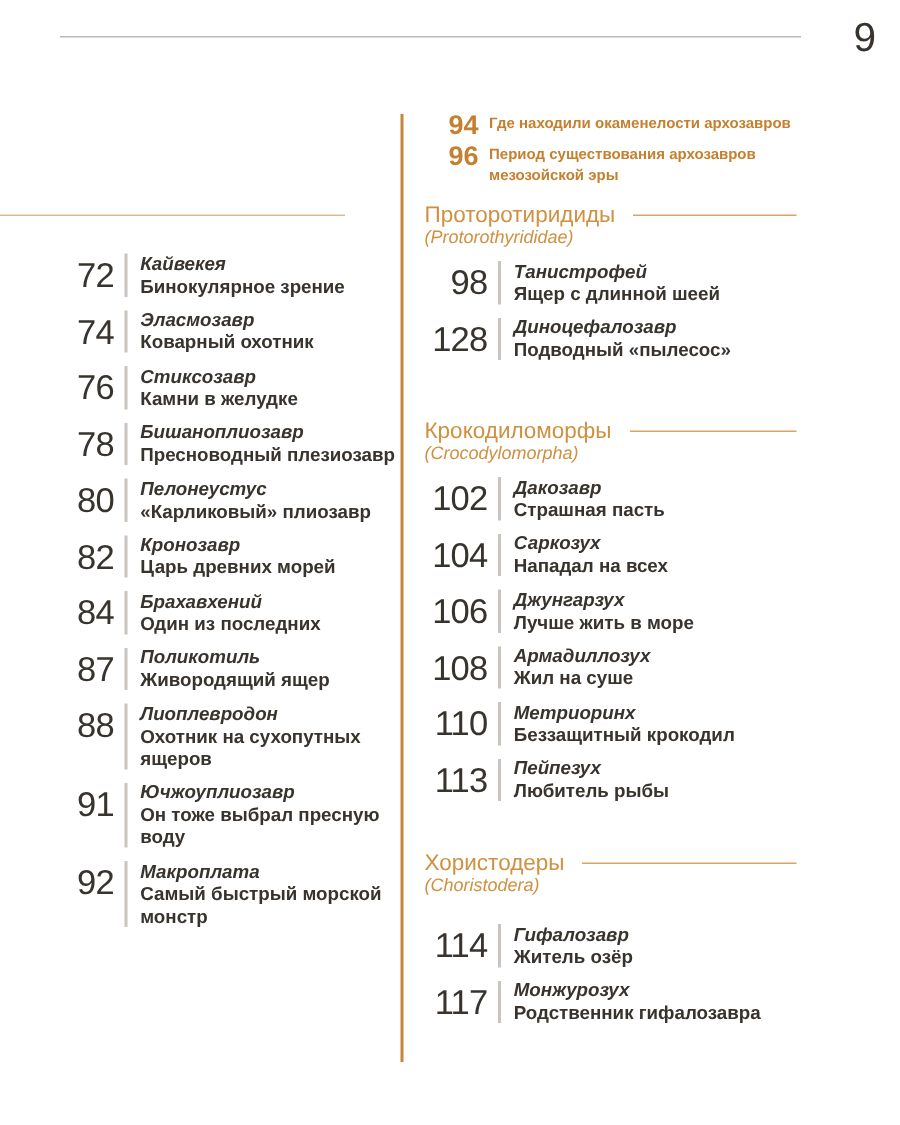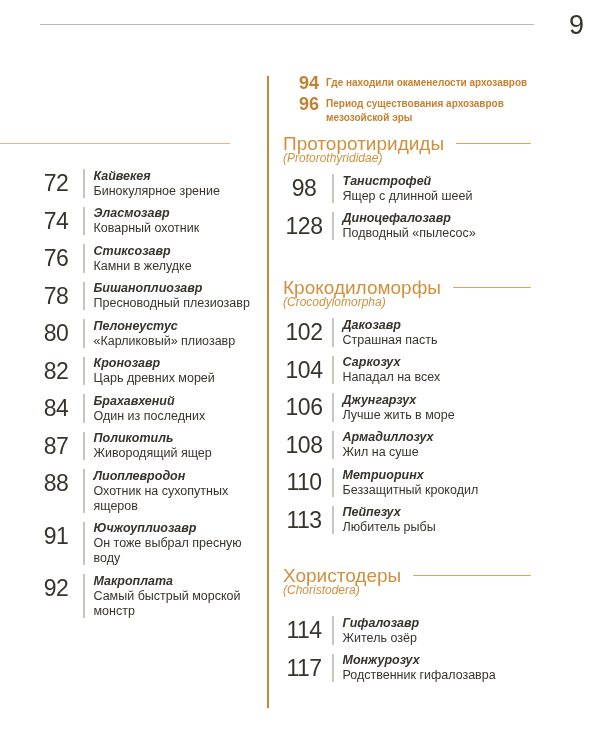--- a/index.html
+++ b/index.html
@@ -49,21 +49,21 @@
   
   .entry {
     display: flex;
     align-items: stretch;
     min-height: 30px;
     margin-bottom: 7px;
   }
   .entry-num {
     width: 40px;
     flex: 0 0 40px;
-    text-align: center;
+    text-align: right;
     font-size: 23px;
     line-height: 30px;
     letter-spacing: -0.5px;
     color: var(--text-dark, #38332d);
   }
   .right-col .entry-num { width: 42px; flex-basis: 42px; }
   .entry-sep {
     flex: 0 0 1.5px;
     width: 1.5px;
     background: var(--entry-divider, #c9c4be);
@@ -72,21 +72,21 @@
   .entry-text { padding-top: 0.5px; }
   .entry-title {
     font-size: 12.5px;
     line-height: 15px;
     font-style: italic;
     font-weight: 600;
   }
   .entry-sub {
     font-size: 12.5px;
     line-height: 15px;
-    font-weight: 400;
+    font-weight: 700;
   }
 
   
   .left-col {
     position: absolute;
     left: 36px; top: 168px;
     width: 228px;
   }
   .right-col {
     position: absolute;
@@ -126,21 +126,21 @@
     width: 250px;
   }
   .section.sec-0 { top: 136px; }
   .section.sec-1 { top: 280px; }
   .section.sec-2 { top: 568px; }
   .sec-head {
     display: flex;
     align-items: center;
   }
   .sec-name {
-    font-size: 19px;
+    font-size: 15px;
     line-height: 15px;
     color: var(--accent-light, #cf9040);
     white-space: nowrap;
   }
   .sec-line {
     flex: 1;
     height: 1px;
     margin-left: 12px;
     margin-right: 2px;
     background: var(--header-line, #d9a463);

